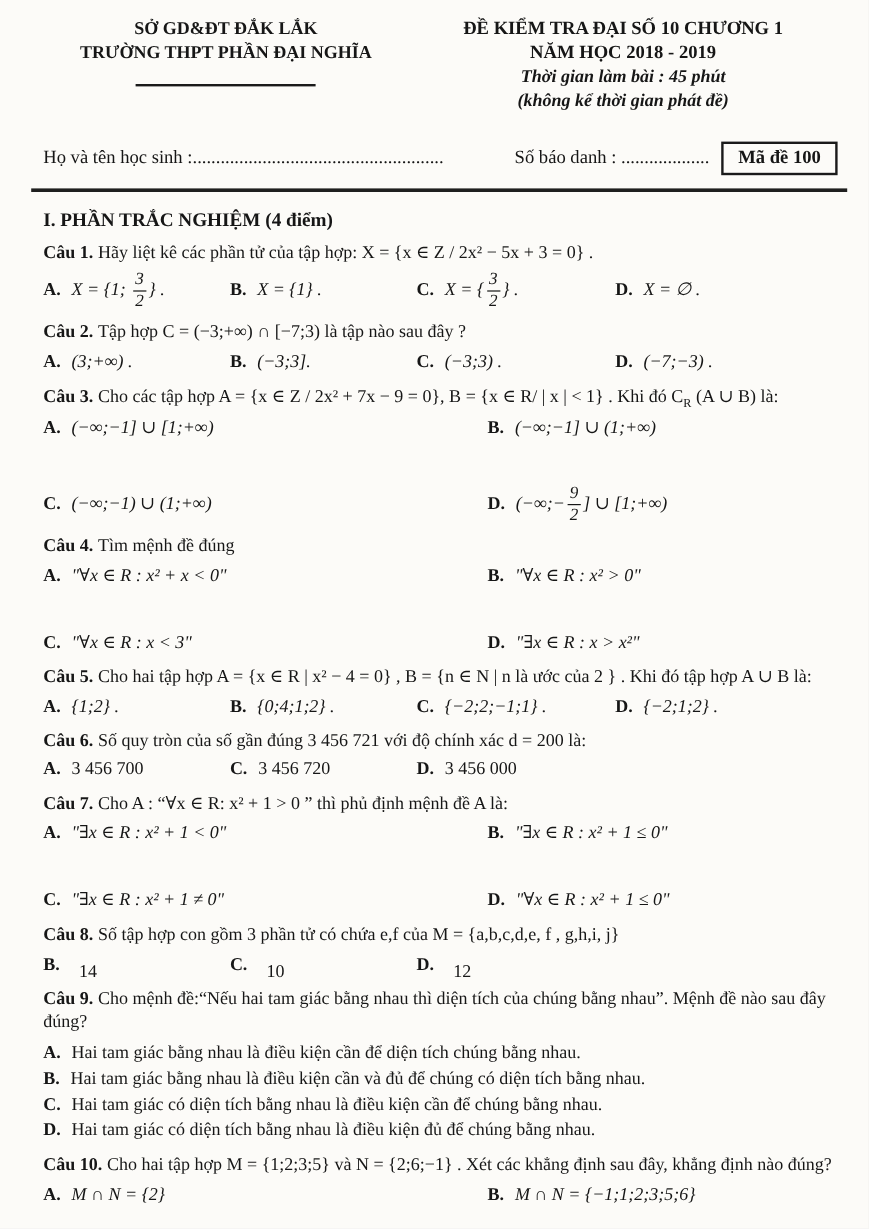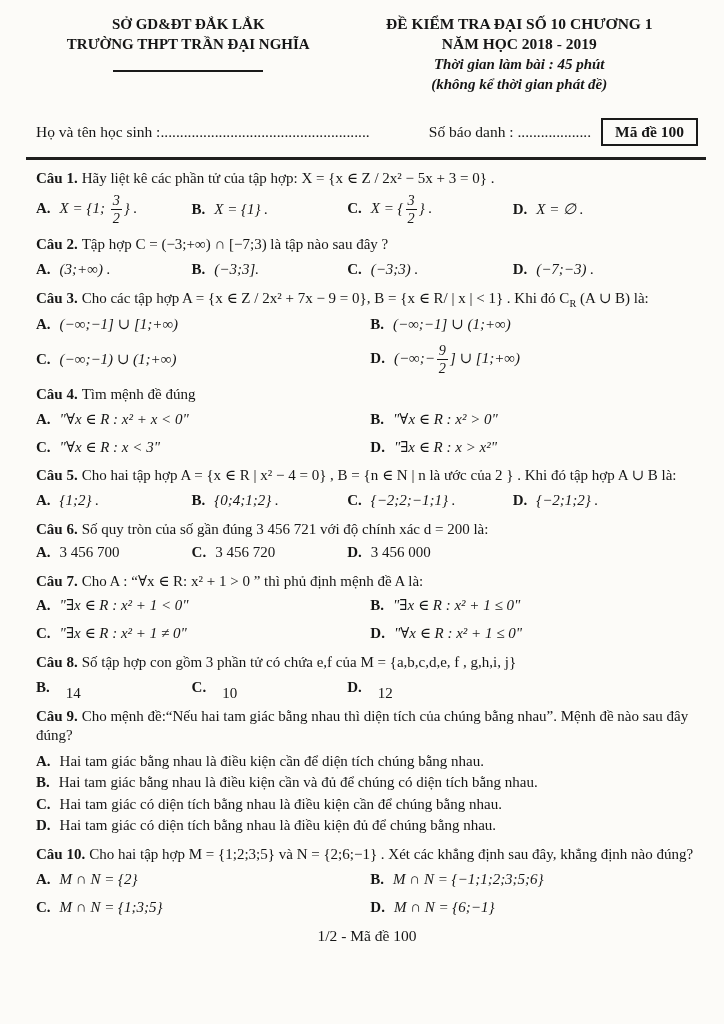--- a/index.html
+++ b/index.html
@@ -26,21 +26,21 @@
             font-size:15.5px;white-space:nowrap;background:#fcfbf8;}
   .rule{border:none;border-top:3px solid #1f1f1f;margin:11px -8px 0 -10px;}
 
   
   .section-title{font-weight:bold;font-size:16px;margin-top:15px;}
   .question{margin-top:9px;}
   .stem{margin:0;line-height:1.32;}
   .qlabel{font-weight:bold;margin-right:4px;}
   .opts{margin-top:5px;}
   .cols4{display:grid;grid-template-columns:23.5% 23.5% 25% 28%;align-items:center;}
-  .cols2{display:grid;grid-template-columns:50.5% 49.5%;row-gap:8px;align-items:center;}
+  .cols2{display:grid;grid-template-columns:50.5% 49.5%;row-gap:8px;align-items:center;gap:36px;}
   .list .opt{display:block;line-height:1.42;}
   .opt{line-height:1.32;}
   .okey{font-weight:bold;margin-right:9px;}
   .math .otext{font-style:italic;}
   .tight{margin-top:3px;}
   .vals-low .otext{position:relative;top:6px;margin-left:7px;}
 
   
   .frac{display:inline-flex;flex-direction:column;align-items:center;vertical-align:middle;
         line-height:1.05;font-size:0.95em;margin:0 2px;}
@@ -51,39 +51,40 @@
   .footer{text-align:center;margin-top:9px;font-size:15.5px;}
 </style>
 </head>
 <body>
 
 <div class="page">
 
   <div class="header">
     <div class="h-left">
       <div class="h-bold">SỞ GD&amp;ĐT ĐẮK LẮK</div>
-      <div class="h-bold">TRƯỜNG THPT TRẦN ĐẠI NGHĨA</div>
+      <div class="h-bold">TRƯỜNG THPT PHẦN ĐẠI NGHĨA</div>
       <hr class="h-divider">
     </div>
     <div class="h-right">
       <div class="h-title">ĐỀ KIỂM TRA ĐẠI SỐ 10 CHƯƠNG 1</div>
       <div class="h-title">NĂM HỌC 2018 - 2019</div>
       <div class="h-italic">Thời gian làm bài : 45 phút</div>
       <div class="h-italic">(không kể thời gian phát đề)</div>
     </div>
   </div>
 
   <div class="student-row">
     <span class="name-field">Họ và tên học sinh :......................................................</span>
     <span class="id-field">Số báo danh : ...................</span>
     <span class="code-box">Mã đề 100</span>
   </div>
 
   <hr class="rule">
 
+  <div class="section-title">I. PHẦN TRẮC NGHIỆM (4 điểm)</div>
 
   <div class="question">
     <p class="stem"><span class="qlabel">Câu 1.</span><span class="qtext">Hãy liệt kê các phần tử của tập hợp:  X = {x ∈ Z / 2x² − 5x + 3 = 0} .</span></p>
     <div class="opts cols4 math">
       <span class="opt"><span class="okey">A.</span><span class="otext">X = {1; <span class="frac">
               <span class="fnum">3</span>
               <span class="fden">2</span>
             </span>} .</span></span>
       <span class="opt"><span class="okey">B.</span><span class="otext">X = {1} .</span></span>
       <span class="opt"><span class="okey">C.</span><span class="otext">X = {<span class="frac">

